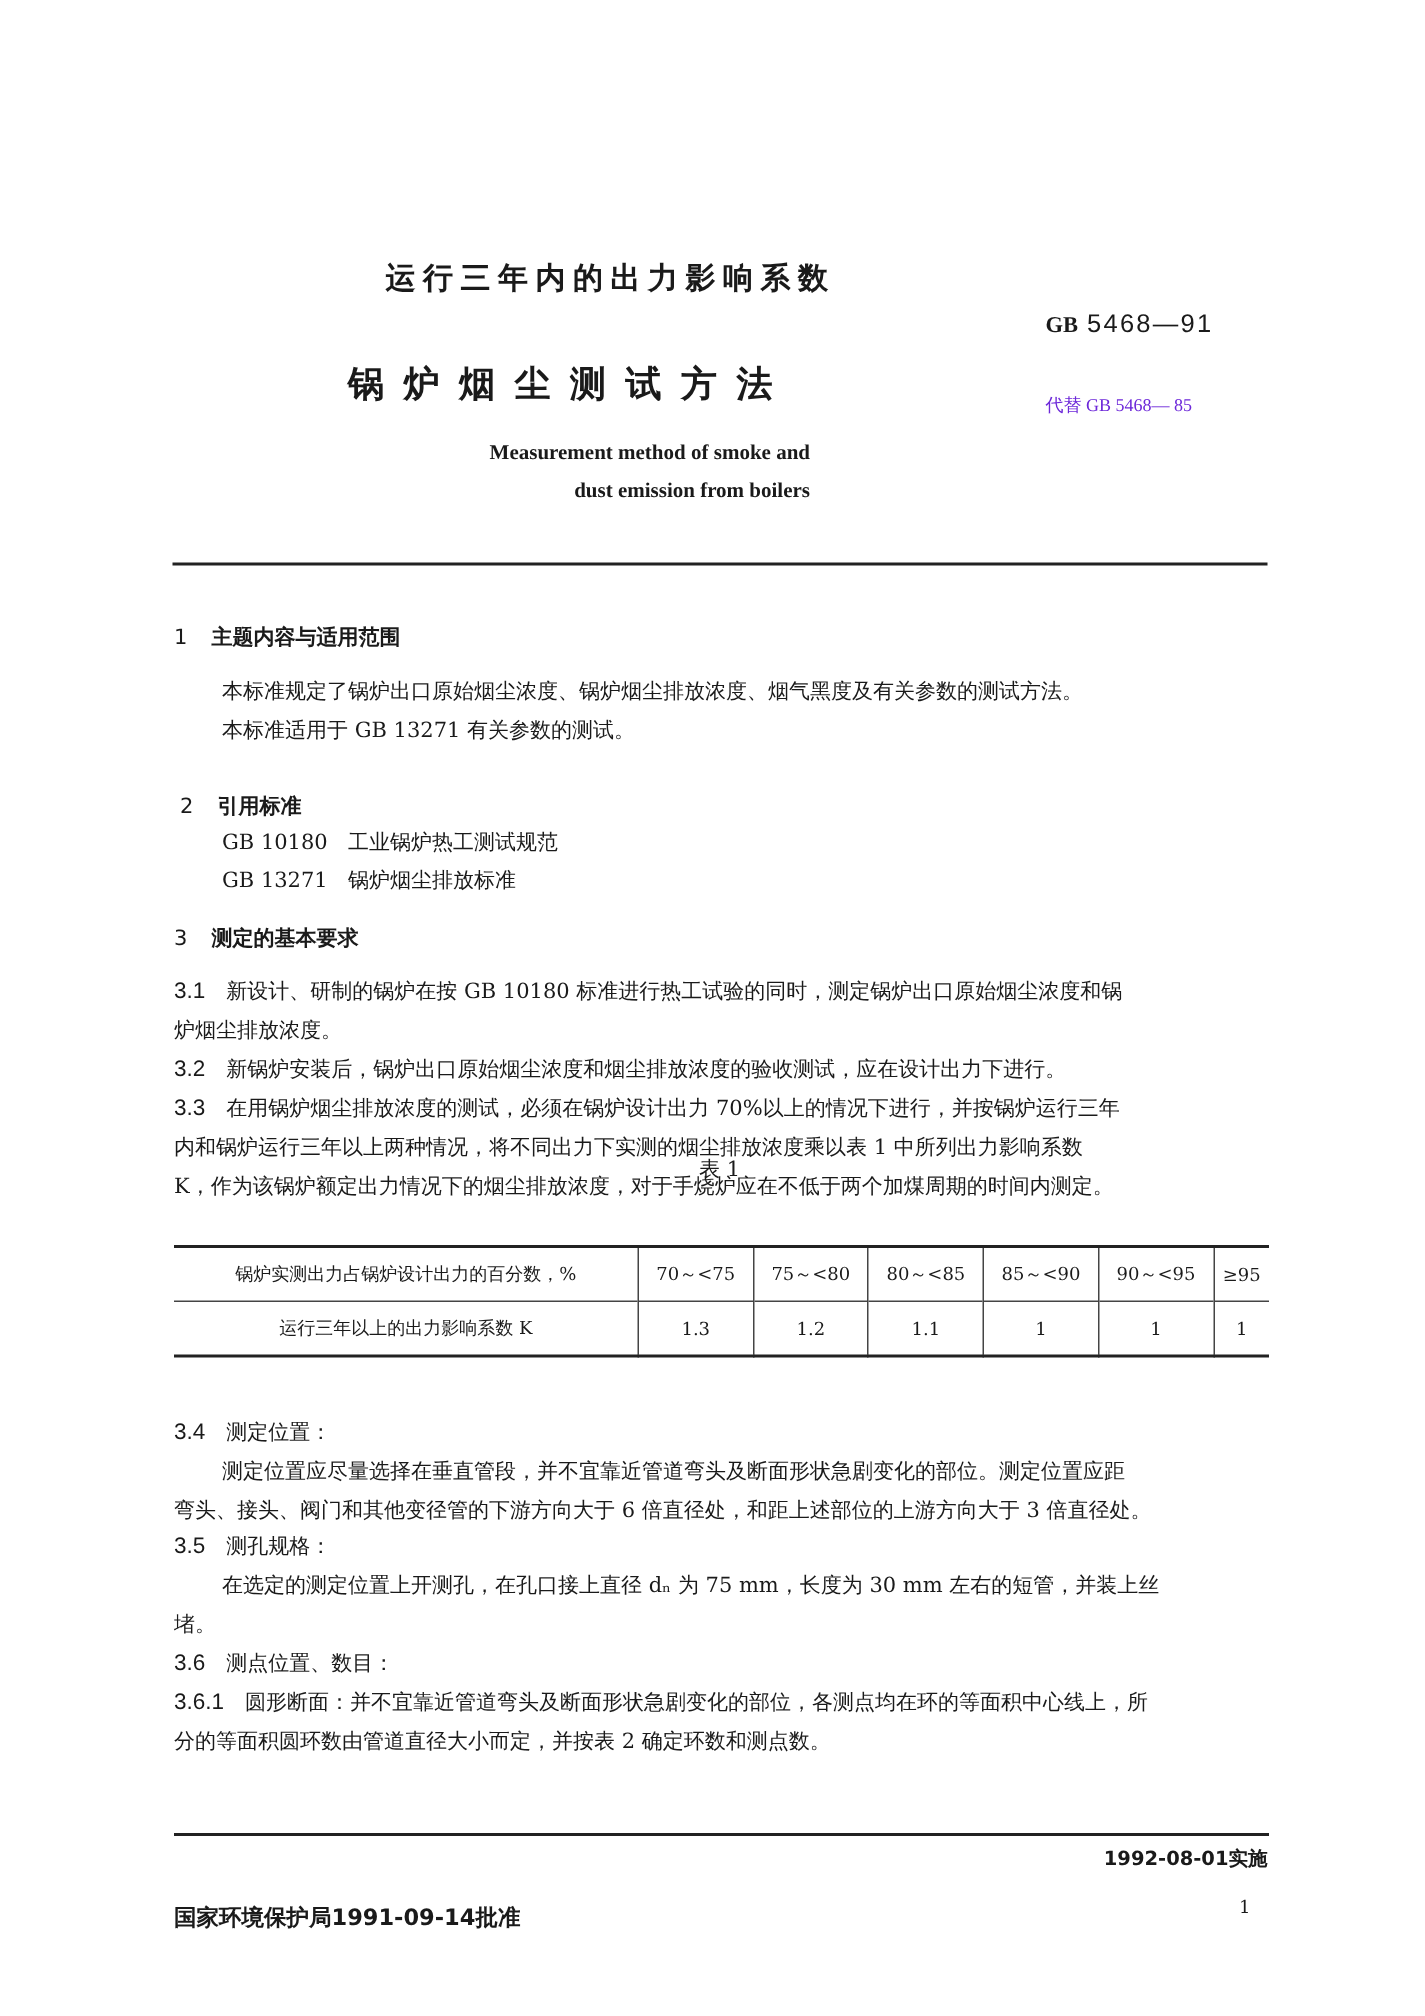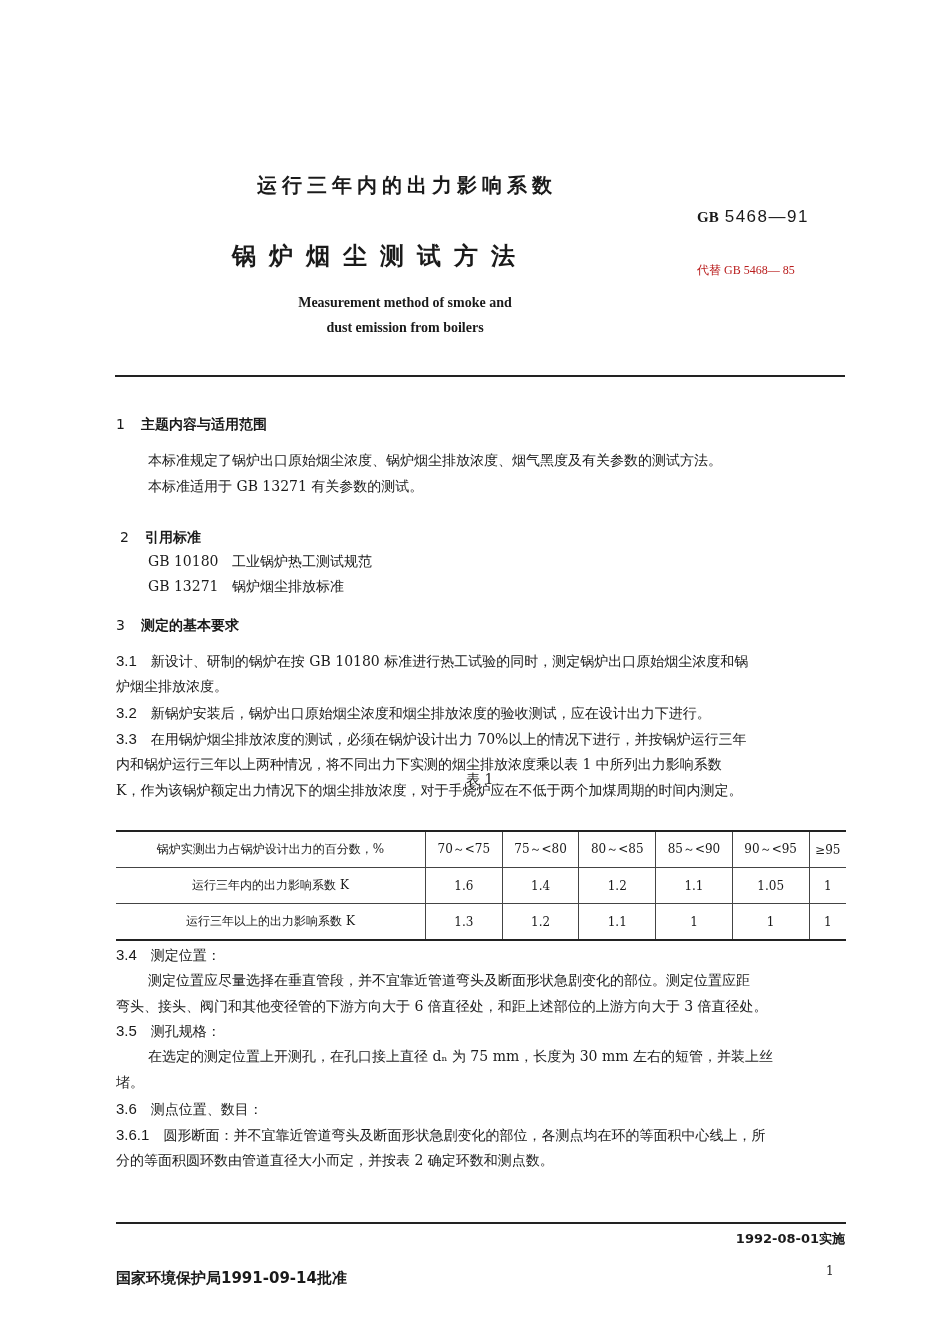--- a/index.html
+++ b/index.html
@@ -1,25 +1,25 @@
 <!DOCTYPE html>
 <html><head>
 <meta charset="utf-8">
 <style>
   html, body { margin: 0; padding: 0; background: #ffffff; }
   body { width: 950px; height: 1344px; position: relative; overflow: hidden;
          font-family: "DejaVu Serif", "Liberation Serif", serif; color: #1a1a1a; }
   .abs { position: absolute; white-space: nowrap; }
   .national { left: 257px; top: 172px; font-family: "DejaVu Sans", sans-serif; font-weight: bold; font-size: 20px; letter-spacing: 5px; }
   .title-cn { left: 232px; top: 240px; font-family: "DejaVu Sans", sans-serif; font-weight: bold; font-size: 24px; letter-spacing: 13px; }
-  .title-en { left: 270px; top: 290px; font-family: "Liberation Serif", serif; font-weight: bold; font-size: 14px; text-align: center; line-height: 25px; width: 270px; }
+  .title-en { left: 270px; top: 290px; font-family: "Liberation Serif", serif; font-weight: bold; font-size: 14px; text-align: right; line-height: 25px; width: 270px; }
   .gb-code { left: 697px; top: 206px; font-size: 17px; }
   .gb-code b { font-family: "Liberation Serif", serif; font-size: 15px; margin-right: 6px; }
   .gb-code span.num { font-family: "Liberation Sans", sans-serif; letter-spacing: 1.5px; text-align: center; }
-  .replaces { left: 697px; top: 262px; font-size: 12px; font-family: "Liberation Serif", serif; color: #b91c1c; }
+  .replaces { left: 697px; top: 262px; font-size: 12px; font-family: "Liberation Serif", serif; color: #6d28d9; }
   .rule { position: absolute; height: 2px; background: #222; }
   .h1 { font-family: "DejaVu Sans", sans-serif; font-weight: bold; font-size: 14px; }
   .h1 .n { display: inline-block; width: 25px; font-weight: normal; }
   .p { font-size: 14px; }
   .sec { font-family: "Liberation Sans", sans-serif; font-size: 15px; margin-right: 14px; }
   table.t1 { position: absolute; left: 116px; top: 830px; width: 730px; border-collapse: collapse;
              border-top: 2px solid #222; border-bottom: 2px solid #222; font-size: 12px; }
   table.t1 td { border-top: 1px solid #444; border-left: 1px solid #444; height: 35px; text-align: center; padding: 0; }
   table.t1 tr:first-child td { border-top: none; }
   table.t1 td:first-child { border-left: none; width: 309px; }
@@ -65,29 +65,20 @@
       <tr>
     <td>锅炉实测出力占锅炉设计出力的百分数，%</td>
     <td>70～&lt;75</td>
     <td>75～&lt;80</td>
     <td>80～&lt;85</td>
     <td>85～&lt;90</td>
     <td>90～&lt;95</td>
     <td>≥95</td>
   </tr>
   <tr>
-    <td>运行三年内的出力影响系数 K</td>
-    <td>1.6</td>
-    <td>1.4</td>
-    <td>1.2</td>
-    <td>1.1</td>
-    <td>1.05</td>
-    <td>1</td>
-  </tr>
-  <tr>
     <td>运行三年以上的出力影响系数 K</td>
     <td>1.3</td>
     <td>1.2</td>
     <td>1.1</td>
     <td>1</td>
     <td>1</td>
     <td>1</td>
   </tr>
 </tbody>
   </table>

